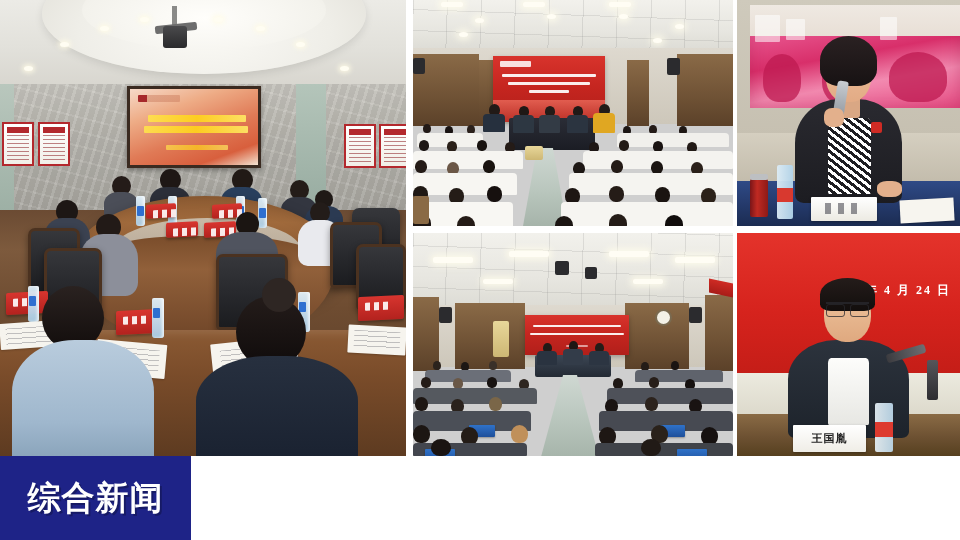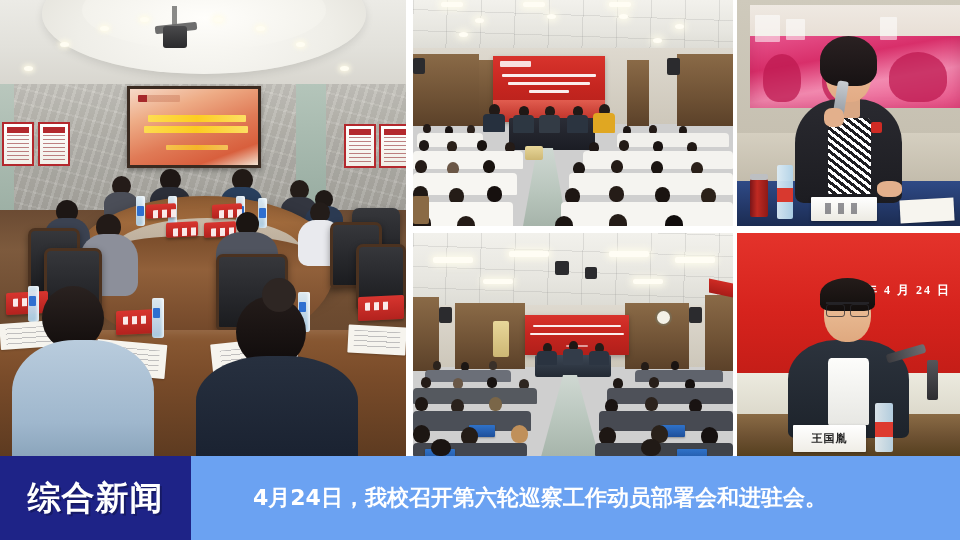--- a/index.html
+++ b/index.html
@@ -892,18 +892,15 @@
 
       <div class="m-nameplate">王国胤</div>
     </div>
 
   </div>
 
   <div class="caption-bar">
     <div class="caption-tag">
       <span class="caption-tag-text">综合新闻</span>
     </div>
-    <div class="caption-body">
-      <span class="caption-body-text">4月24日，我校召开第六轮巡察工作动员部署会和进驻会。</span>
-    </div>
   </div>
 
 </div>
 
 </body></html>

